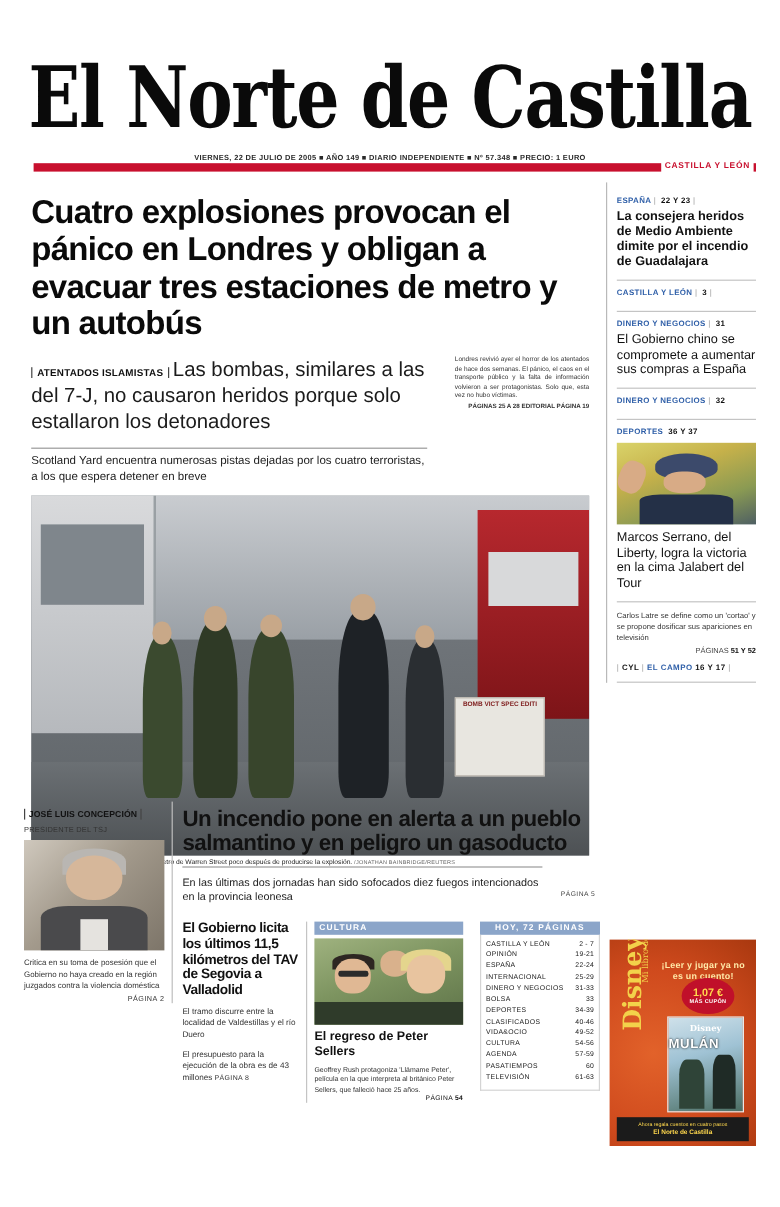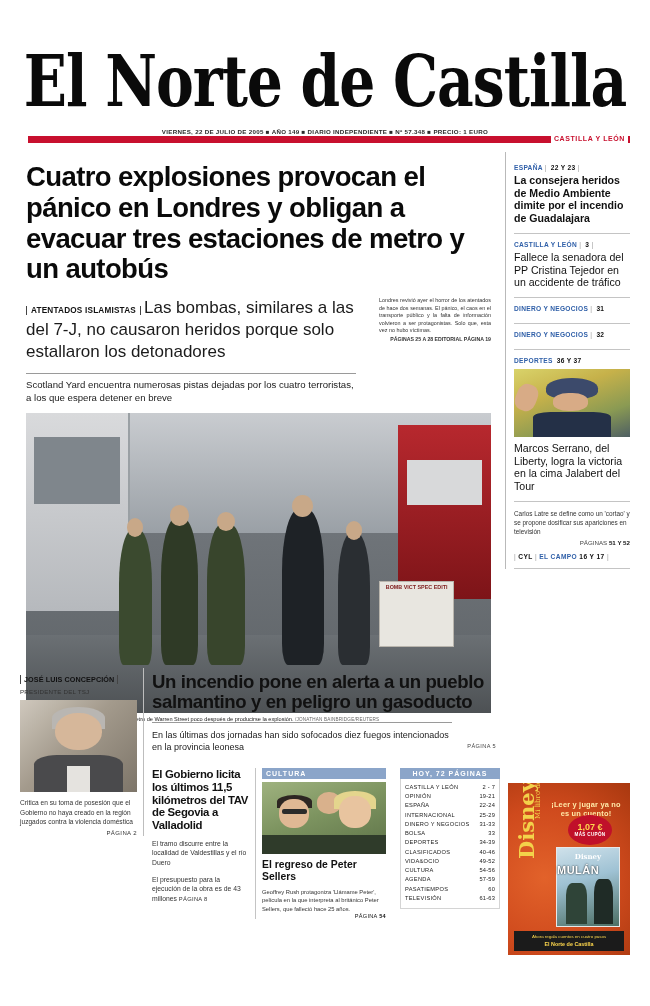--- a/index.html
+++ b/index.html
@@ -279,29 +279,29 @@
         <div class="side-hd">La consejera heridos de Medio Ambiente dimite por el incendio de Guadalajara</div>
       </div>
 
       <div class="side-item">
         <div class="side-sec">
           <span>CASTILLA Y LEÓN</span>
           <span class="bar">|</span>
           <span class="pg">3</span>
           <span class="bar">|</span>
         </div>
-        <div class="side-hd light">Fallece la senadora del PP Cristina Tejedor en un accidente de tráfico</div>
       </div>
 
       <div class="side-item">
         <div class="side-sec">
           <span>DINERO Y NEGOCIOS</span>
           <span class="bar">|</span>
           <span class="pg">31</span>
         </div>
+        <div class="side-hd light">El Gobierno chino se compromete a aumentar sus compras a España</div>
       </div>
 
       <div class="side-item">
         <div class="side-sec">
           <span>DINERO Y NEGOCIOS</span>
           <span class="bar">|</span>
           <span class="pg">32</span>
         </div>
       </div>
 

